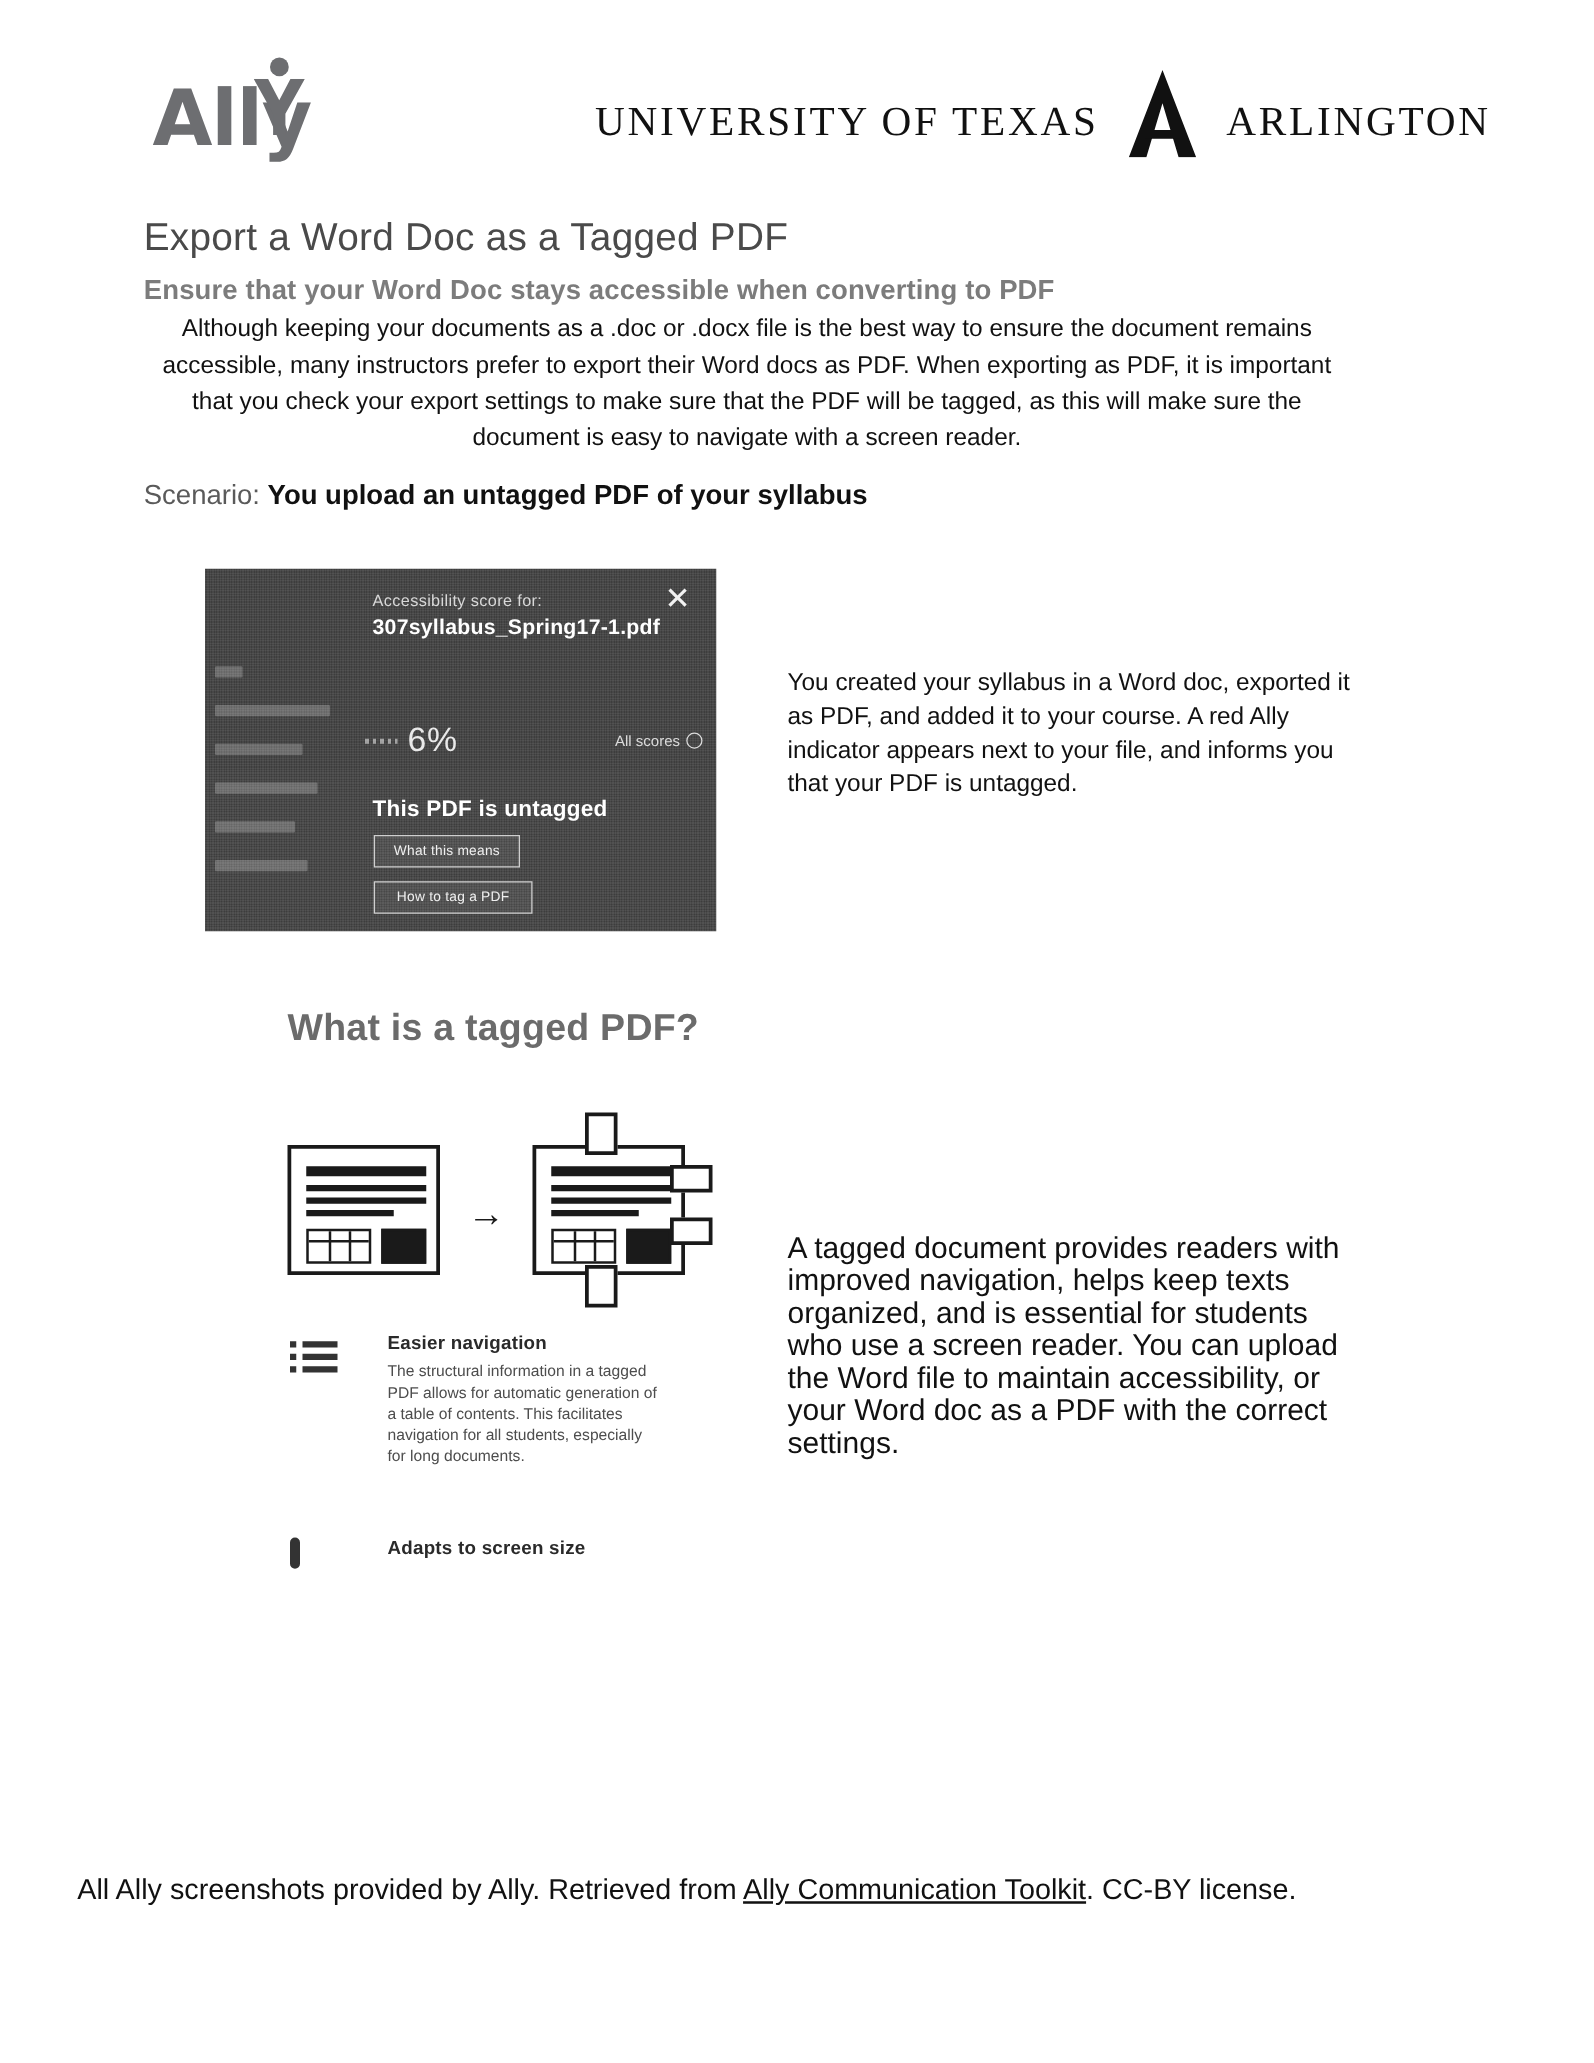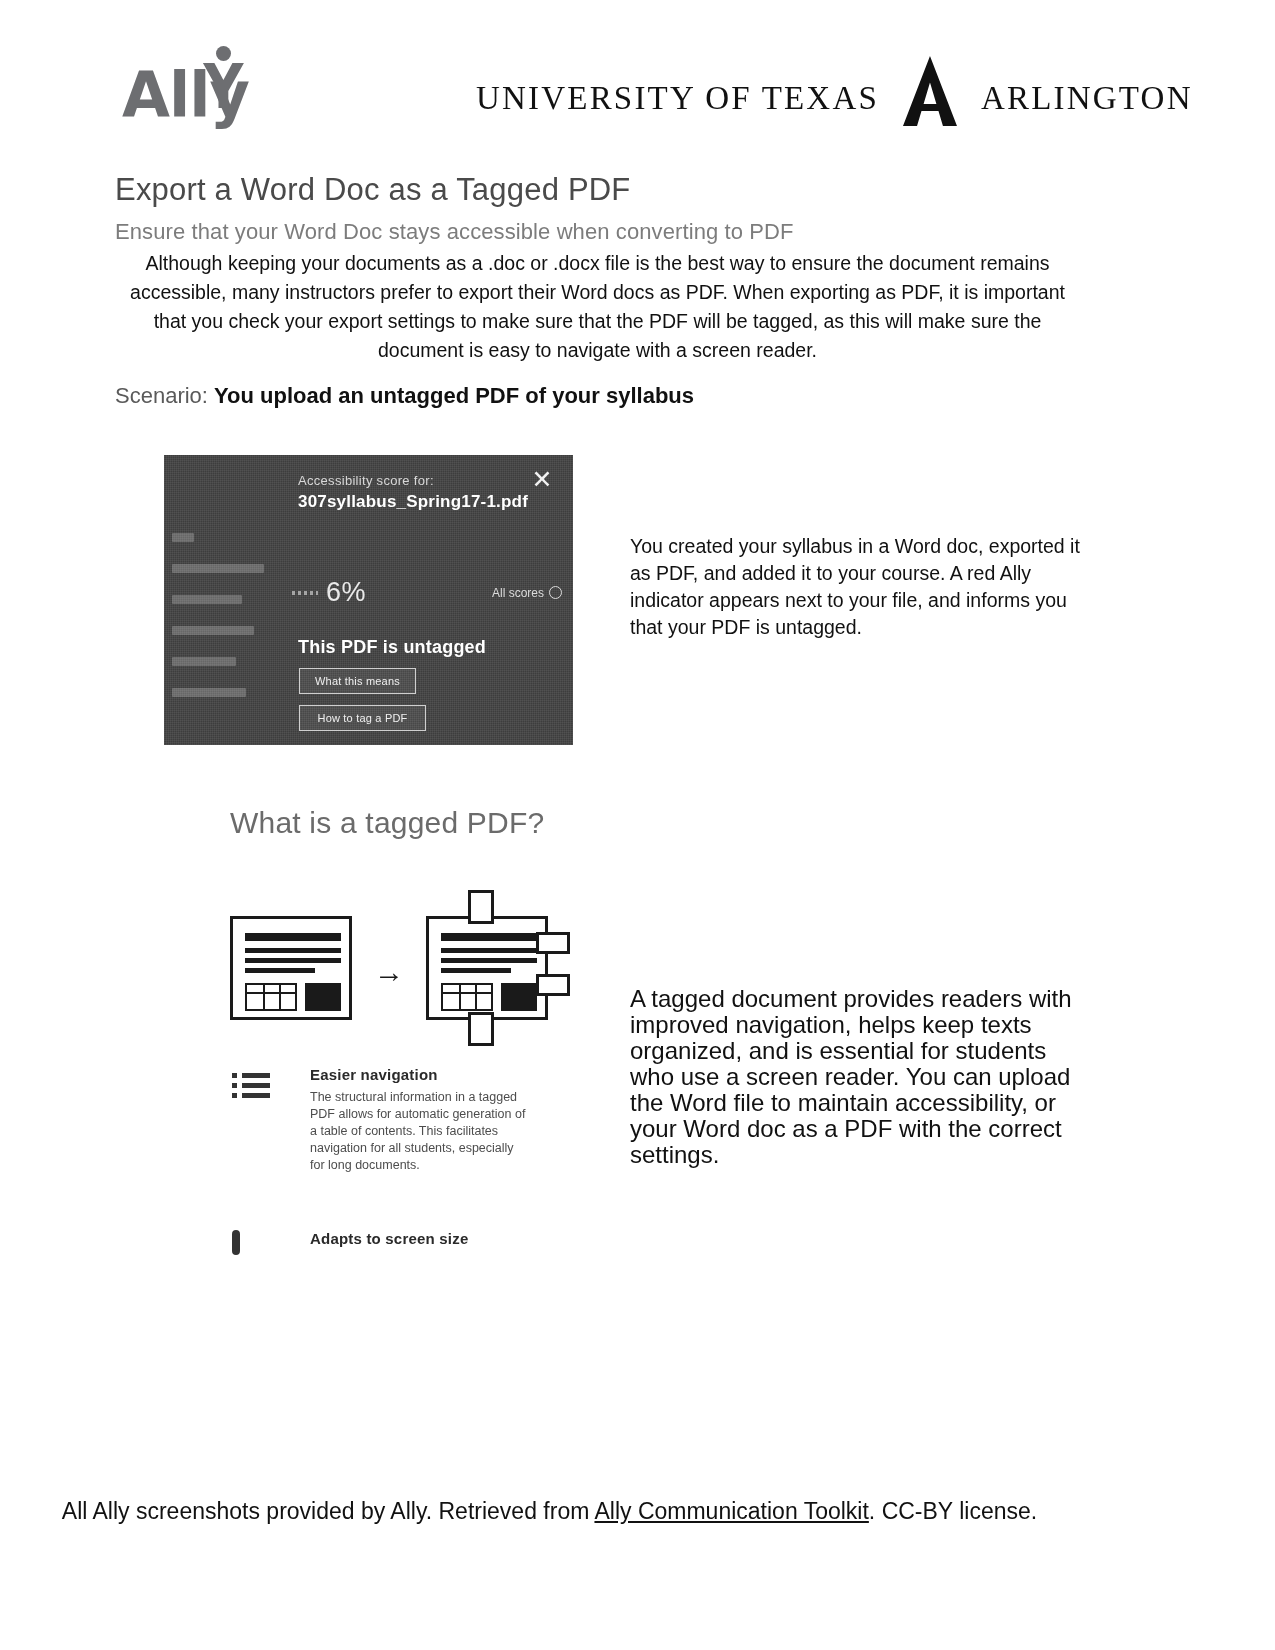--- a/index.html
+++ b/index.html
@@ -60,21 +60,21 @@
 
   
   .content { position: absolute; left: 0; top: 0; width: 1275px; }
 
   .h1 {
     position: absolute; left: 115px; top: 172px;
     font-size: 31px; font-weight: 400; color: #4a4a4a; letter-spacing: 0.2px;
   }
   .h2 {
     position: absolute; left: 115px; top: 219px;
-    font-size: 22px; font-weight: 400; color: #7c7c7c; letter-spacing: 0.1px; text-align: right;
+    font-size: 22px; font-weight: 700; color: #7c7c7c; letter-spacing: 0.1px; text-align: right;
   }
   .intro {
     position: absolute; left: 115px; top: 249px; width: 965px;
     font-size: 19.5px; line-height: 29px; color: #111; text-align: center;
   }
   .scenario {
     position: absolute; left: 115px; top: 383px;
     font-size: 22px; color: #2b2b2b;
   }
   .scenario .lead { font-weight: 400; color: #5a5a5a; }
@@ -146,21 +146,21 @@
   .ally-shot .btn.b2 { top: 250px; width: 127px; }
 
   .right-para-1 {
     position: absolute; left: 630px; top: 533px; width: 460px;
     font-size: 19.5px; line-height: 27px; color: #111;
   }
 
   
   .h3 {
     position: absolute; left: 230px; top: 806px;
-    font-size: 30px; font-weight: 400; color: #6b6b6b; letter-spacing: .2px;
+    font-size: 30px; font-weight: 700; color: #6b6b6b; letter-spacing: .2px;
   }
 
   .diagram { position: absolute; left: 222px; top: 900px; width: 370px; height: 135px; }
   .doc-plain {
     position: absolute; left: 8px; top: 16px; width: 122px; height: 104px;
     border: 3px solid #1a1a1a; background: #fff;
   }
   .doc-plain .dl { background: #1a1a1a; height: 5px; position: absolute; }
   .doc-plain .dl.a { left: 12px; top: 14px; width: 96px; height: 8px; }
   .doc-plain .dl.b { left: 12px; top: 29px; width: 96px; }

